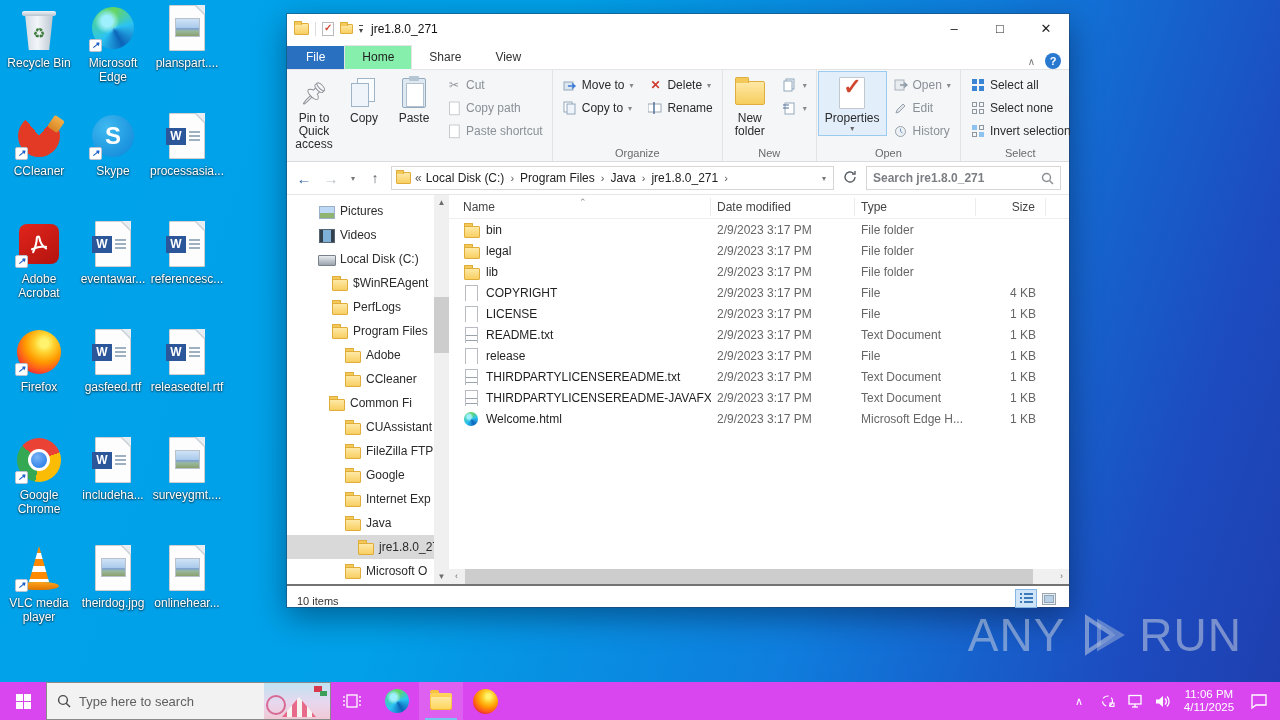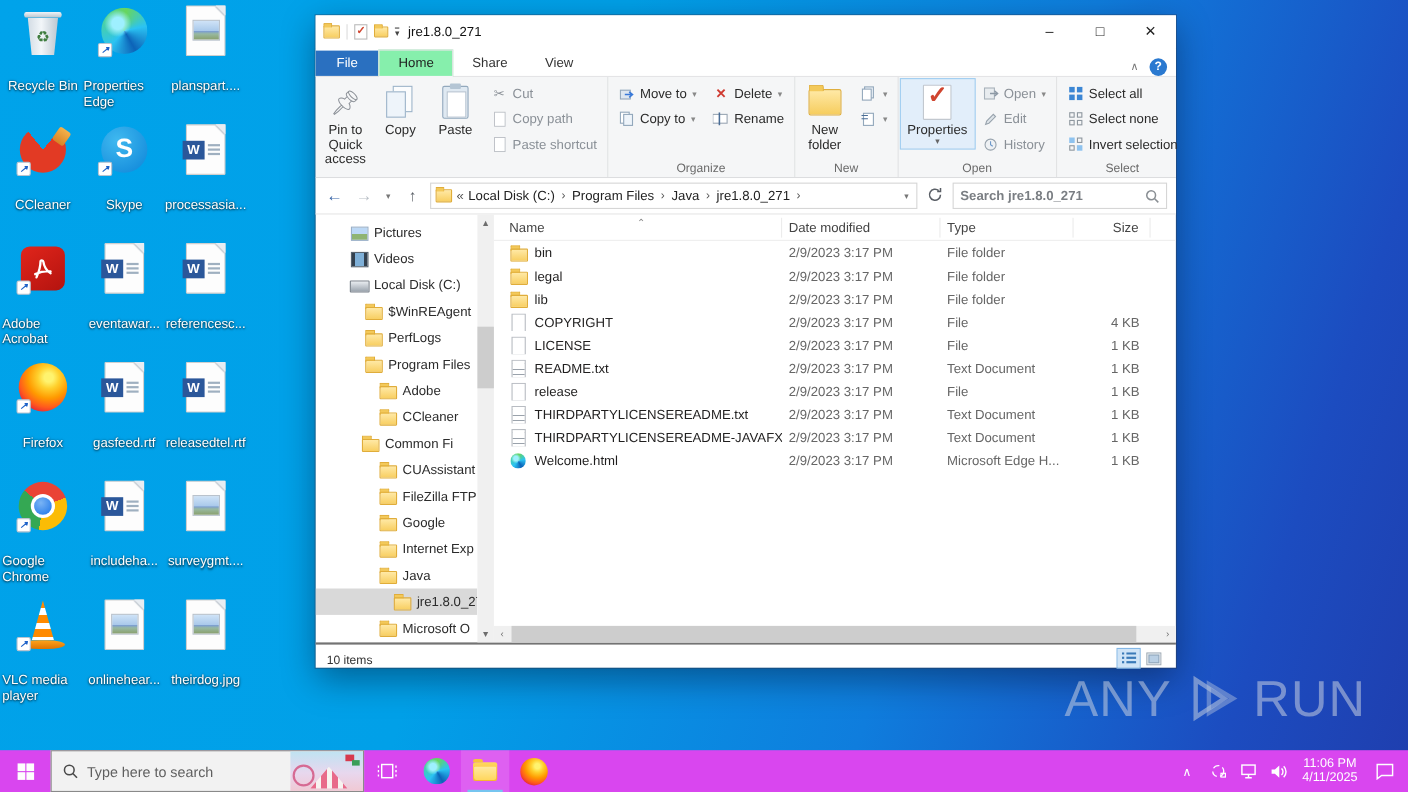--- a/index.html
+++ b/index.html
@@ -4,21 +4,21 @@
 <style>
   * { margin:0; padding:0; box-sizing:border-box; }
   html,body { width:1280px; height:720px; overflow:hidden; font-family:"Liberation Sans", sans-serif; }
   body { position:relative; background:linear-gradient(108deg,#00a3ea 0%,#01a0e8 38%,#0f7ddd 66%,#1c4cc0 88%,#1f3eae 100%); }
 
   
   #desktop-icons { position:absolute; left:2px; top:4px; width:224px;
     display:grid; grid-template-columns:repeat(3,74px); grid-auto-rows:108px; justify-items:center; }
   .dicon { width:74px; display:flex; flex-direction:column; align-items:center; cursor:default; }
   .dicon .art { width:48px; height:48px; position:relative; display:flex; align-items:center; justify-content:center; }
-  .dicon .cap { margin-top:19px; font-size:12px; line-height:14px; color:#fff; text-align:left;
+  .dicon .cap { margin-top:4px; font-size:12px; line-height:14px; color:#fff; text-align:center;
     text-shadow:0 1px 2px rgba(0,0,0,.65), 0 0 2px rgba(0,0,0,.5); max-width:78px; word-wrap:break-word; }
   .sc { position:absolute; left:0; bottom:0; width:13px; height:13px; background:#fff; border:1px solid #b9c4d0;
     border-radius:2px; font-size:9px; line-height:11px; color:#1e62c8; text-align:center; font-weight:bold; }
   
   .page { width:36px; height:46px; background:#fdfdfd; border:1px solid #cfcfcf; border-radius:1px; position:relative; }
   .page .fold { position:absolute; right:-1px; top:-1px; width:0; height:0; border-style:solid; border-width:0 9px 9px 0; border-color:transparent #e8edf2 transparent transparent; filter:drop-shadow(-1px 1px 0 #c9cfd6); }
   .page .wbox { position:absolute; left:-4px; top:14px; width:20px; height:17px; background:#2b579a; color:#fff; font-weight:bold; font-size:12px; line-height:17px; text-align:center; font-style:normal; }
   .page .ln { position:absolute; right:4px; height:2px; background:#9fb0c0; }
   .page .l1 { top:17px; width:11px; } .page .l2 { top:21px; width:11px; } .page .l3 { top:25px; width:11px; }
   
@@ -204,21 +204,21 @@
         </span>
       </div>
     <div class="cap">Recycle Bin</div>
   </div>
 
   <div class="dicon">
     <div class="art">
         <span class="edgeball"></span>
         <i class="sc">↗</i>
       </div>
-    <div class="cap">Properties Edge</div>
+    <div class="cap">Microsoft Edge</div>
   </div>
 
   <div class="dicon">
     <div class="art">
         <span class="page">
           <i class="fold"></i>
           <i class="thumb"></i>
         </span>
       </div>
     <div class="cap">planspart....</div>
@@ -372,31 +372,31 @@
     <div class="cap">VLC media player</div>
   </div>
 
   <div class="dicon">
     <div class="art">
         <span class="page">
           <i class="fold"></i>
           <i class="thumb"></i>
         </span>
       </div>
-    <div class="cap">onlinehear...</div>
+    <div class="cap">theirdog.jpg</div>
   </div>
 
   <div class="dicon">
     <div class="art">
         <span class="page">
           <i class="fold"></i>
           <i class="thumb"></i>
         </span>
       </div>
-    <div class="cap">theirdog.jpg</div>
+    <div class="cap">onlinehear...</div>
   </div>
 </div>
 
 <div id="window">
 
   <div class="titlebar">
     <div class="qat">
       <span class="sfold"></span>
       <span class="sep"></span>
       <span class="schk"></span>

